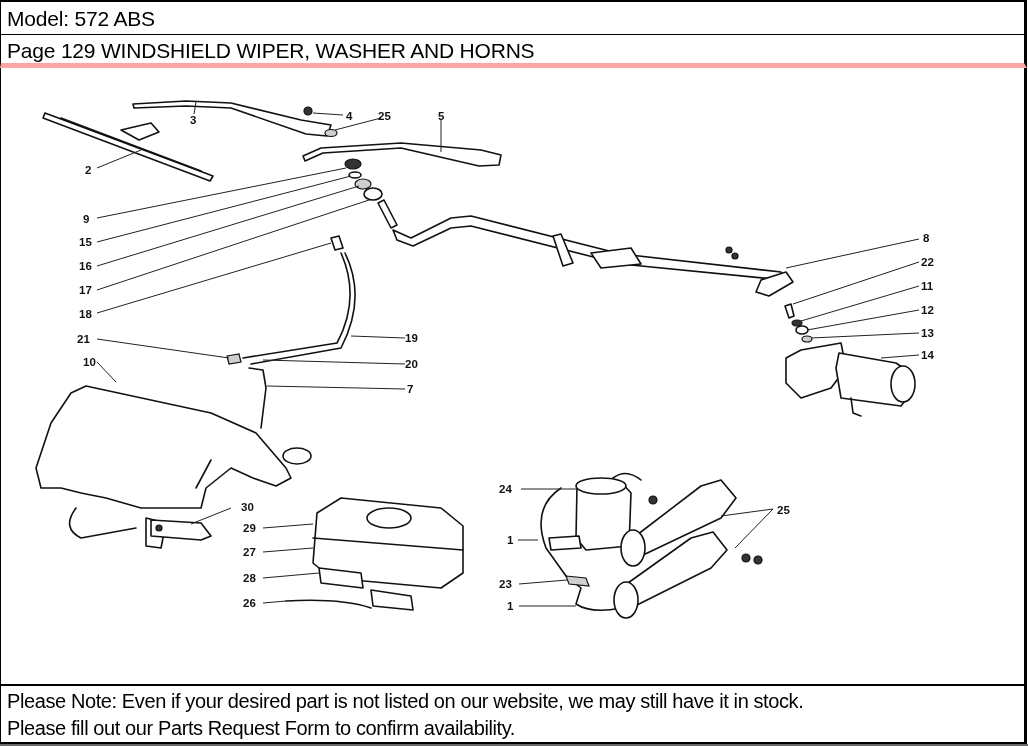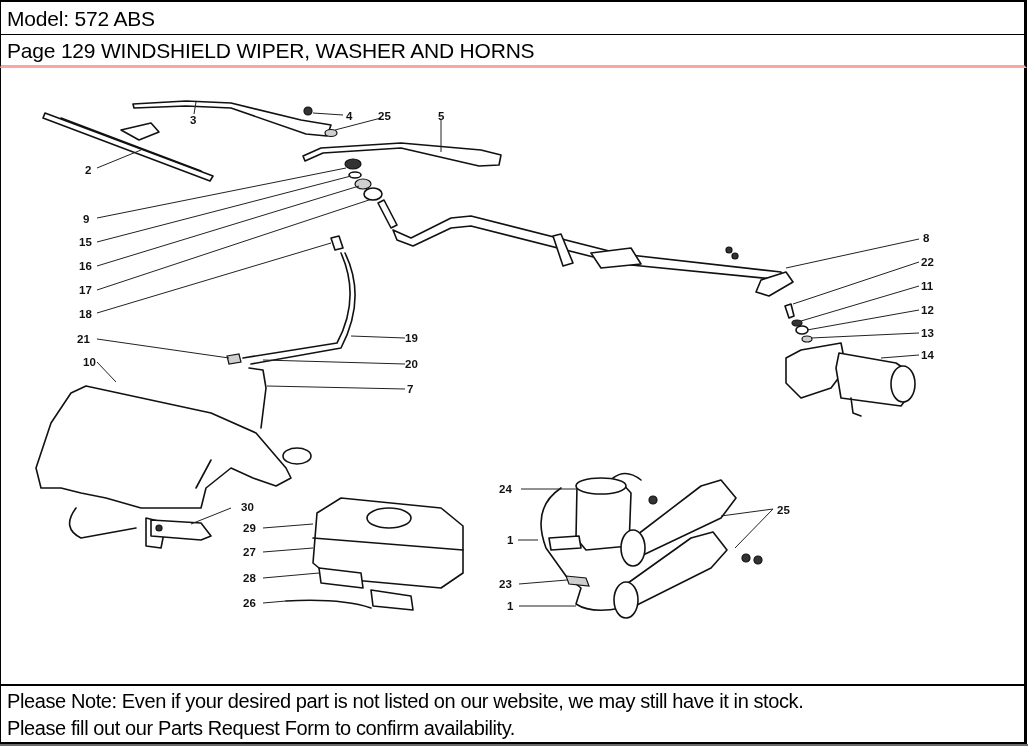--- a/index.html
+++ b/index.html
@@ -1,20 +1,20 @@
 <!DOCTYPE html>
 <html><head>
 <meta charset="utf-8">
 <style>
   html, body { margin: 0; padding: 0; background: #ffffff; }
   body { width: 1028px; height: 746px; position: relative; overflow: hidden; font-family: "Liberation Sans", sans-serif; }
   .sheet { position: absolute; left: 0; top: 0; width: 1028px; height: 746px; box-sizing: border-box; }
   .row { position: absolute; left: 0; box-sizing: border-box; border-left: 1px solid #000; border-right: 3px solid #000; }
   .row-model { top: 0; height: 35px; width: 1027px; border-top: 2px solid #000; border-bottom: 1px solid #000; }
-  .row-title { top: 35px; height: 33px; width: 1027px; border-bottom: 3px solid #fca5a5; }
+  .row-title { top: 35px; height: 33px; width: 1027px; border-bottom: 5px solid #fca5a5; }
   .row-diagram { top: 68px; height: 618px; width: 1027px; border-bottom: 2px solid #000; }
   .row-note { top: 686px; height: 58px; width: 1027px; border-bottom: 2px solid #000; }
   .cell-text { position: absolute; left: 6px; font-family: "Liberation Sans", sans-serif; font-size: 21px; color: #000; white-space: nowrap; letter-spacing: -0.2px; }
   .row-model .cell-text { top: 5px; }
   .row-title .cell-text { top: 4px; }
   .note-line { position: absolute; left: 6px; font-family: "Liberation Sans", sans-serif; font-size: 20px; color: #000; white-space: nowrap; letter-spacing: -0.4px; }
   .note-line-1 { top: 4px; }
   .note-line-2 { top: 31px; }
   .bottom-shadow { position: absolute; left: 0; top: 744px; width: 1028px; height: 2px; background: #6a6a6a; }
   svg.diagram { position: absolute; left: 0; top: 0; width: 1024px; height: 616px; }

